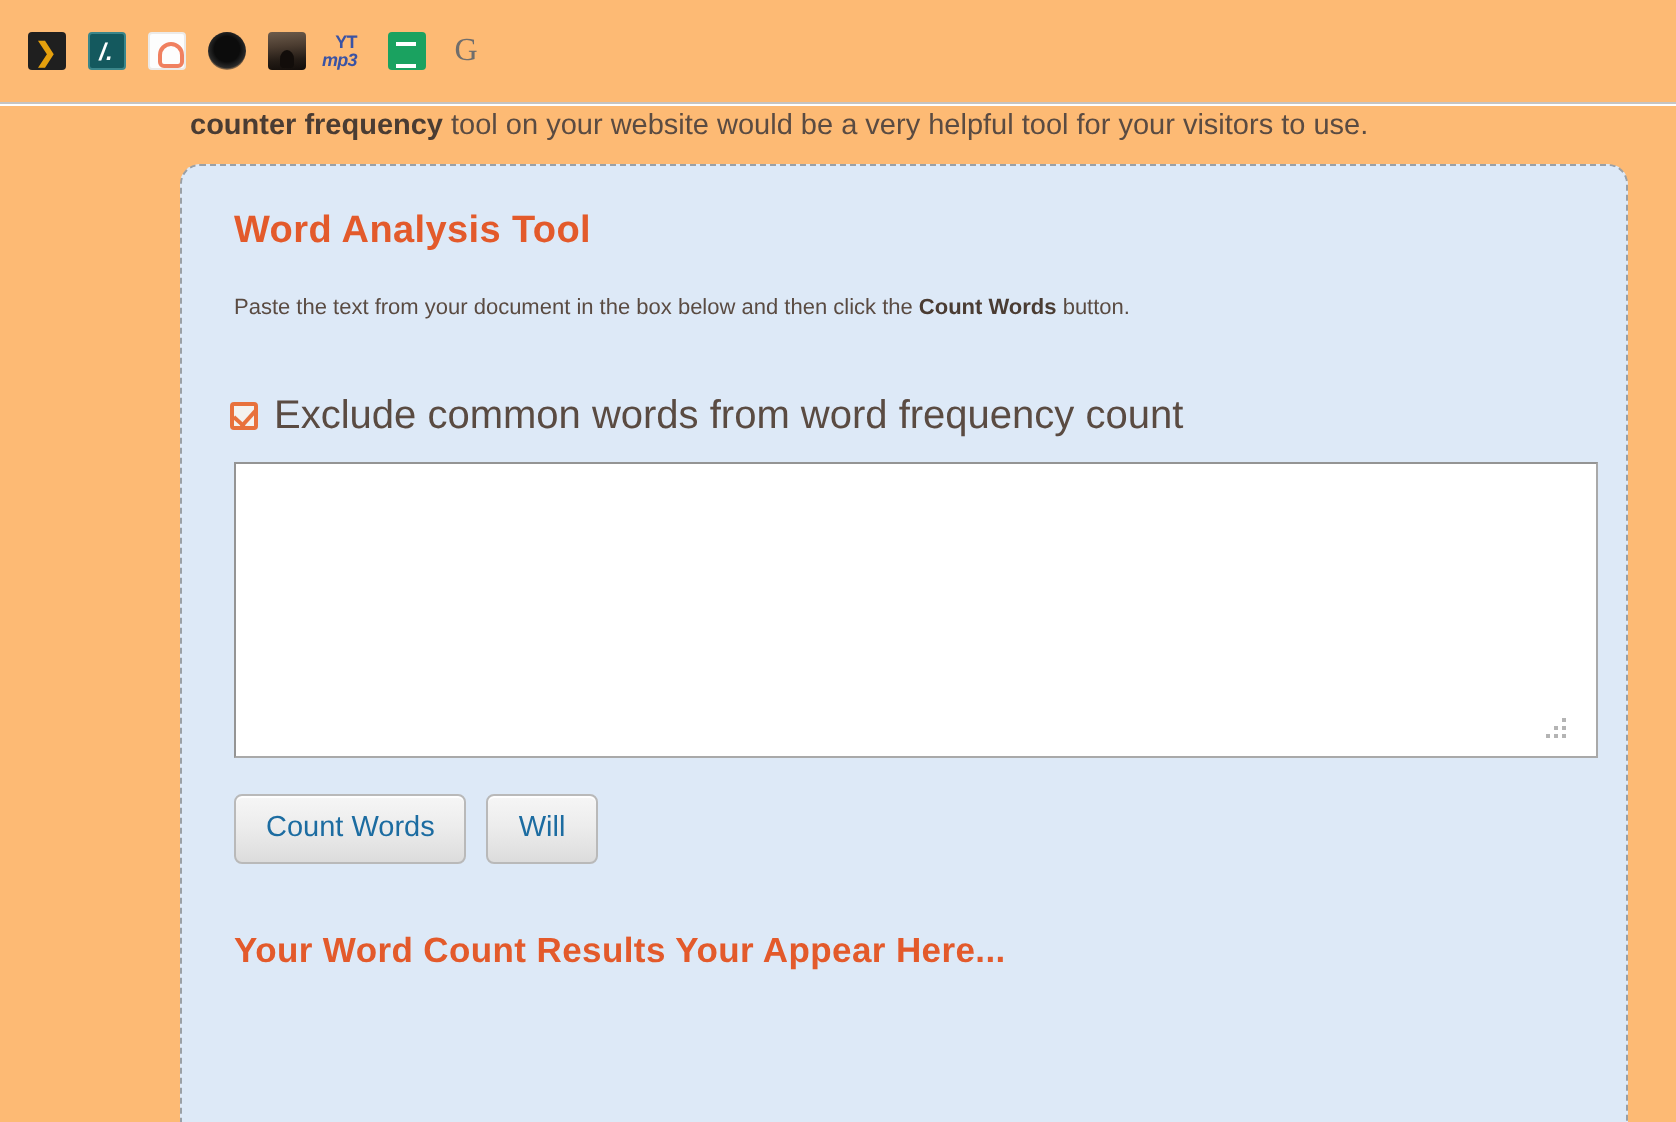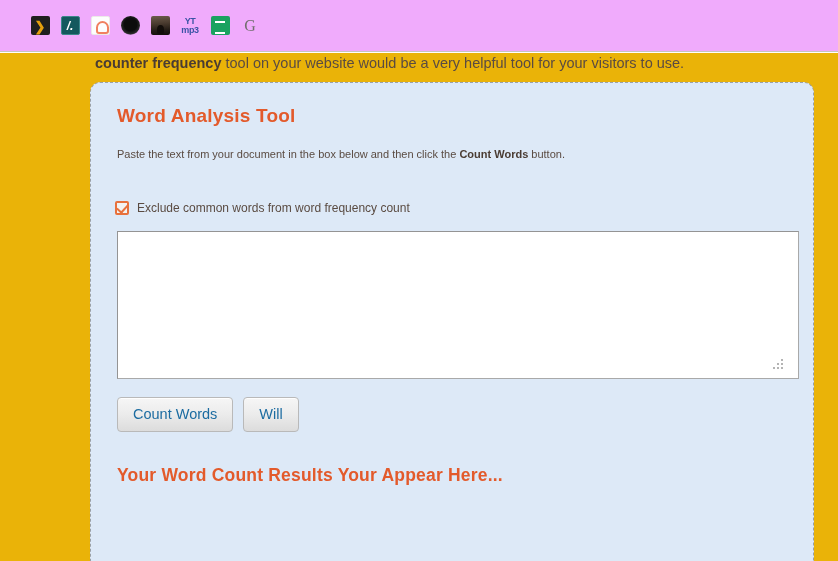--- a/index.html
+++ b/index.html
@@ -14,26 +14,26 @@
     overflow: hidden;
     position: relative;
   }
 
   
   #bookmark-bar {
     position: absolute;
     left: 0; top: 0;
     width: 838px;
     height: 52px;
-    background: #f0abfc;
+    background: #fdba74;
     border-bottom: 1px solid #c6c4c1;
     box-sizing: border-box;
     display: flex;
     align-items: center;
-    padding-left: 25px;
+    padding-left: 8px;
   }
   .bm-item {
     width: 30px;
     height: 36px;
     display: flex;
     align-items: center;
     justify-content: center;
     cursor: pointer;
   }
   .bm-icon {
@@ -125,26 +125,27 @@
     text-align: center;
     font-size: 9px;
     font-weight: bold;
     color: #3a53a4;
     line-height: 10px;
     letter-spacing: -0.4px;
   }
   .ic-ytmp3 .mp3 {
     position: absolute;
     bottom: 0; left: 0; right: 0;
-    text-align: center;
+    text-align: left;
     font-size: 9px;
     font-weight: bold;
     color: #3a53a4;
     line-height: 10px;
     letter-spacing: -0.4px;
+    font-style: italic;
   }
 
   
   .ic-sheets {
     background: #1aa260;
   }
   .ic-sheets::after {
     content: "";
     position: absolute;
     left: 4px; top: 5px;
@@ -178,21 +179,21 @@
     font-family: "Liberation Serif", serif;
     line-height: 1;
   }
 
   
   #page {
     position: absolute;
     left: 0; top: 53px;
     width: 838px;
     height: 508px;
-    background: #eab308;
+    background: #fdba74;
   }
 
   #intro-line {
     position: absolute;
     left: 95px;
     top: 0px;
     width: 700px;
     font-size: 14.5px;
     line-height: 21px;
     color: #5a4b42;
@@ -259,21 +260,21 @@
     position: absolute;
     left: 2px;
     top: -1px;
     width: 5px;
     height: 9px;
     border: solid #e8713c;
     border-width: 0 2px 2px 0;
     transform: rotate(42deg);
   }
   #exclude-label {
-    font-size: 12px;
+    font-size: 20px;
     color: #5a4b42;
     line-height: 16px;
   }
 
   #text-input {
     position: absolute;
     left: 26px;
     top: 148px;
     width: 682px;
     height: 148px;

